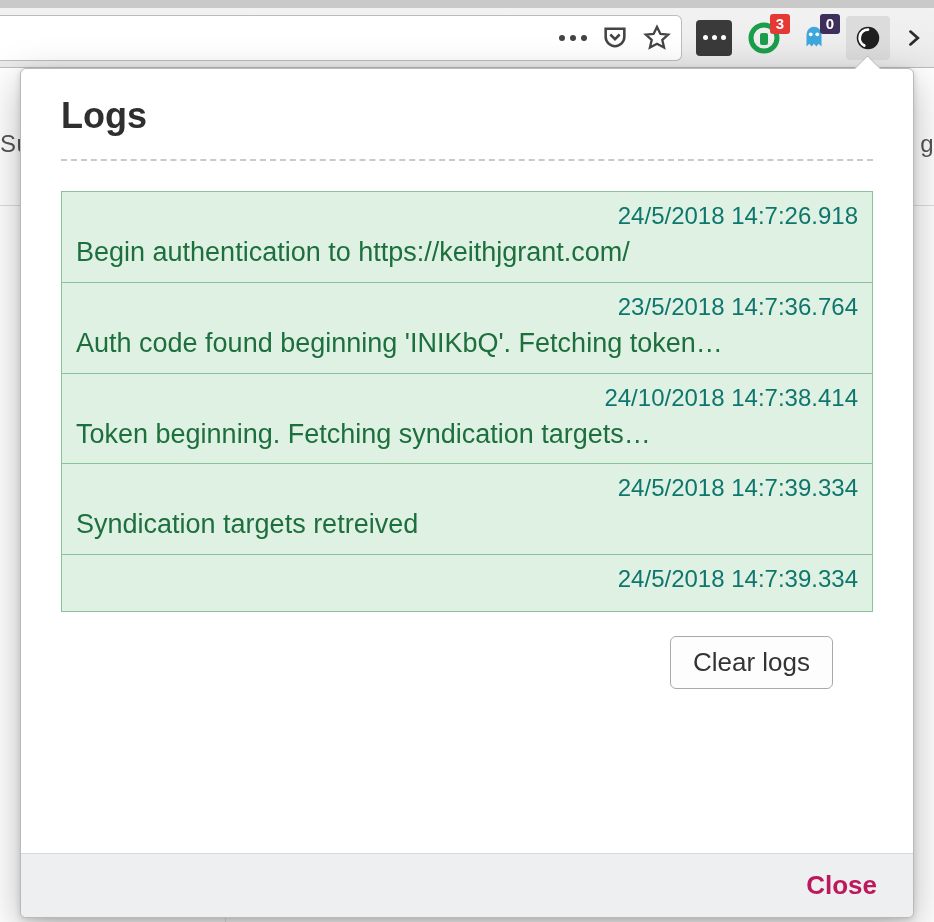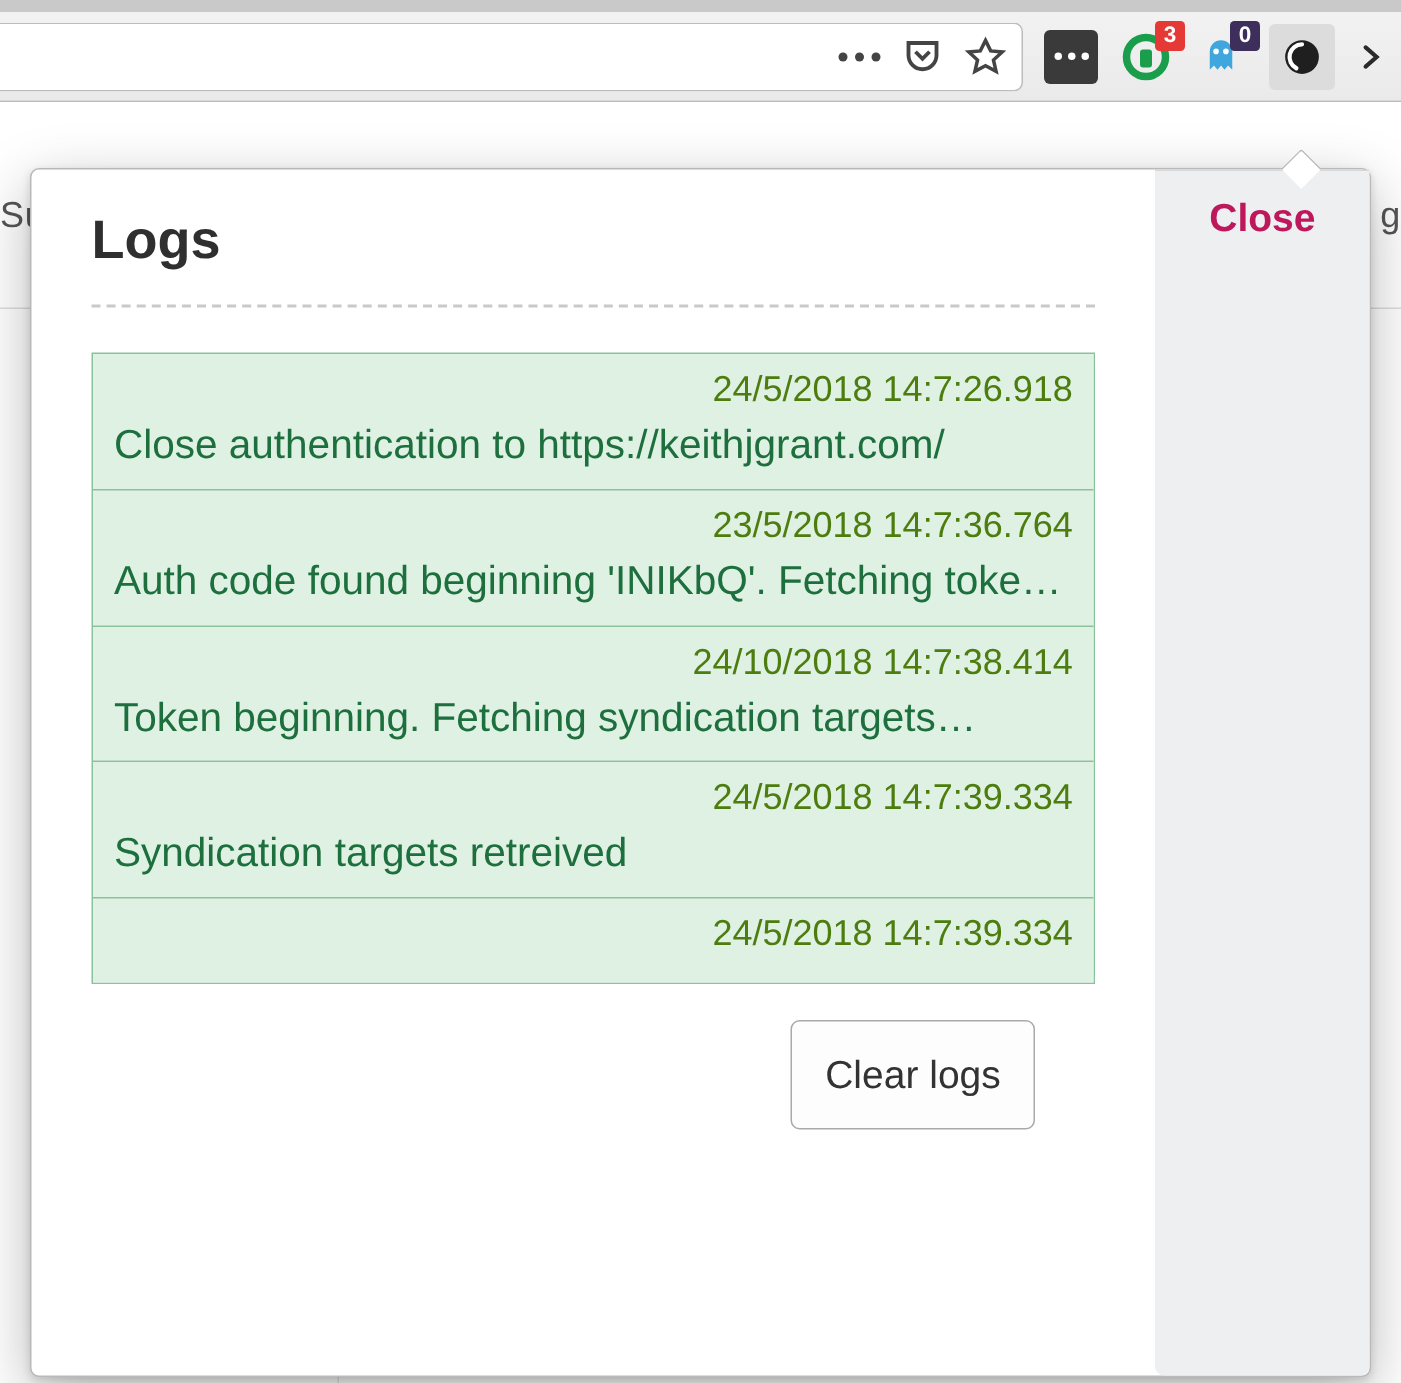--- a/index.html
+++ b/index.html
@@ -127,22 +127,21 @@
     position: absolute;
     top: 68px;
     left: 20px;
     right: 20px;
     bottom: 4px;
     background: #fff;
     border: 1px solid #b9b9b9;
     border-radius: 6px;
     box-shadow: 0 12px 40px rgba(0,0,0,0.28), 0 2px 6px rgba(0,0,0,0.15);
     display: flex;
-    flex-direction: row;
-    margin-top: 44px;
+    flex-direction: column;
   }
   .popup::before {
     content: "";
     position: absolute;
     top: -10px;
     right: 36px;
     width: 18px; height: 18px;
     background: #fff;
     border-top: 1px solid #b9b9b9;
     border-left: 1px solid #b9b9b9;
@@ -168,21 +167,21 @@
   .log-list {
     border: 1px solid #8ac29b;
   }
   .log-entry {
     background: #def1e3;
     border-top: 1px solid #8ac29b;
     padding: 10px 14px 12px 14px;
   }
   .log-entry:first-child { border-top: none; }
   .log-ts {
-    color: #4d7c0f;
+    color: #0f766e;
     font-size: 24px;
     text-align: right;
     margin-bottom: 6px;
   }
   .log-msg {
     color: #1e6f3e;
     font-size: 27px;
     line-height: 1.25;
     overflow: hidden;
     text-overflow: ellipsis;
@@ -192,21 +191,21 @@
     display: flex;
     justify-content: flex-end;
     padding: 24px 40px 20px 40px;
   }
   .btn {
     font-size: 26px;
     color: #333;
     background: #fdfdfd;
     border: 1px solid #a9a9a9;
     border-radius: 6px;
-    padding: 20px 22px;
+    padding: 10px 22px;
     cursor: pointer;
   }
   .popup-footer {
     background: #eeeff1;
     border-top: 1px solid #d7d8da;
     padding: 16px 36px;
     display: flex;
     justify-content: flex-end;
     border-radius: 0 0 6px 6px;
   }
@@ -286,21 +285,21 @@
   </div>
 </div>
 
 <div class="popup">
   <div class="popup-body">
     <h1 class="popup-title">Logs</h1>
     <hr class="dashed">
     <div class="log-list">
       <div class="log-entry">
         <div class="log-ts">24/5/2018 14:7:26.918</div>
-        <div class="log-msg">Close authentication to https://keithjgrant.com/</div>
+        <div class="log-msg">Begin authentication to https://keithjgrant.com/</div>
       </div>
       <div class="log-entry">
         <div class="log-ts">23/5/2018 14:7:36.764</div>
         <div class="log-msg">Auth code found beginning 'INIKbQ'. Fetching token…</div>
       </div>
       <div class="log-entry">
         <div class="log-ts">24/10/2018 14:7:38.414</div>
         <div class="log-msg">Token beginning. Fetching syndication targets…</div>
       </div>
       <div class="log-entry">

